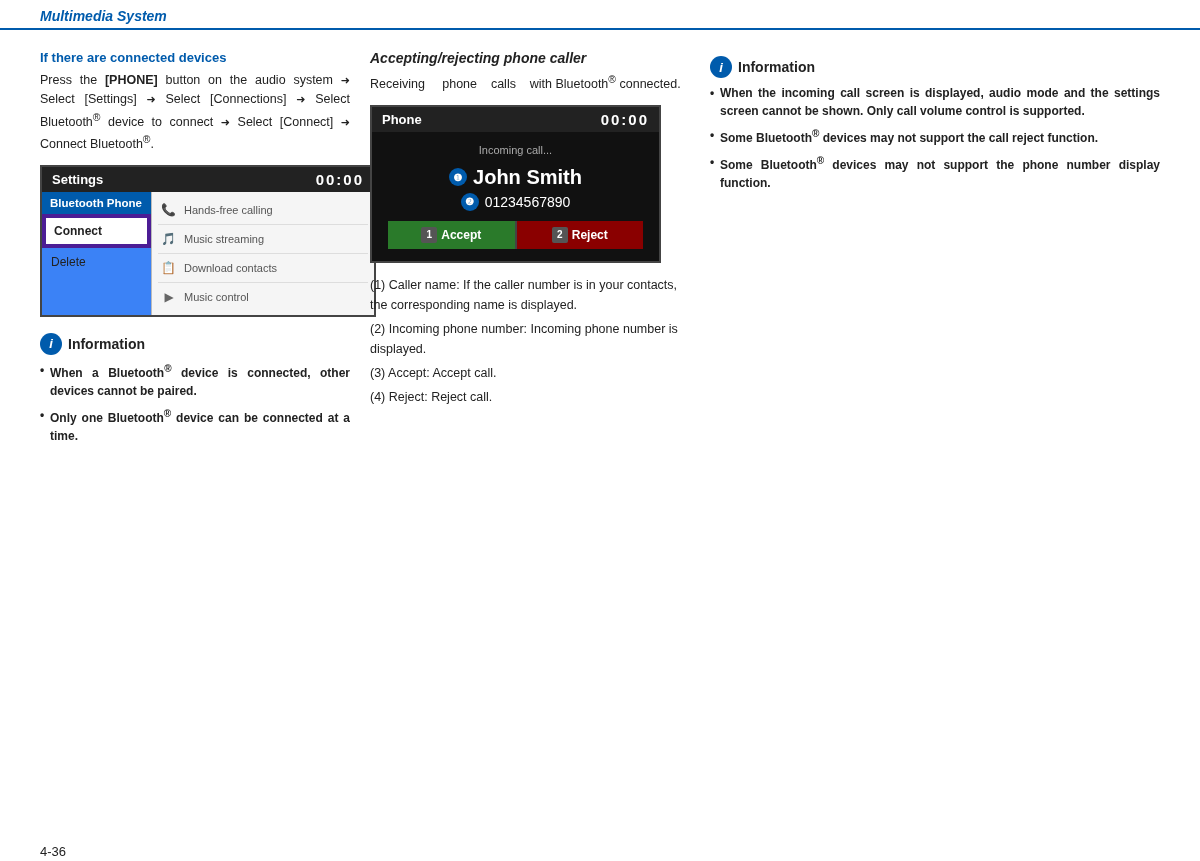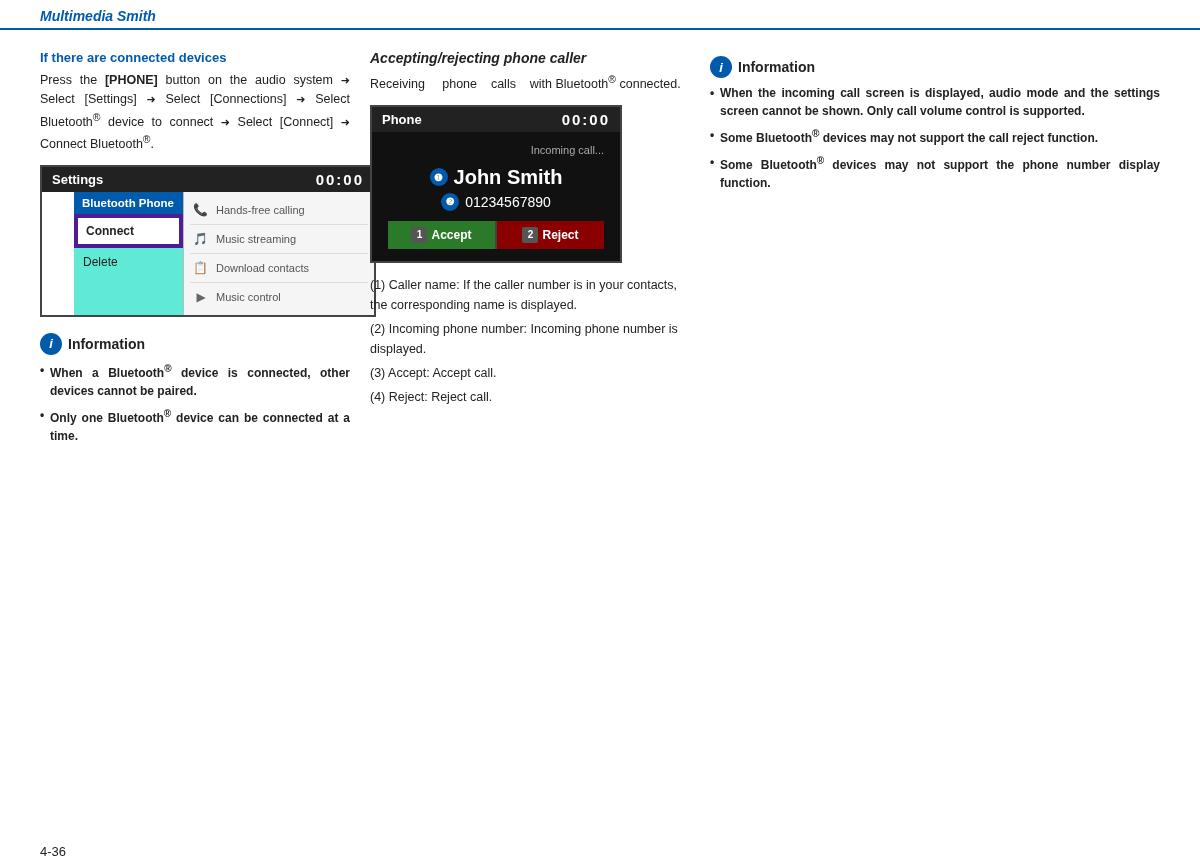--- a/index.html
+++ b/index.html
@@ -93,24 +93,23 @@
       font-size: 15px;
       font-weight: bold;
       letter-spacing: 2px;
     }
     .settings-left-panel {
       display: flex;
       flex-direction: row;
     }
     .settings-menu {
       width: 110px;
-      background: #5eead4;
+      background: #3b82f6;
       border-right: 1px solid #bbb;
       padding: 0;
-      margin-left: 32px;
     }
     .settings-menu-header {
       background: #005bac;
       color: #fff;
       font-size: 11.5px;
       font-weight: bold;
       padding: 5px 8px;
     }
     .settings-menu-item {
       padding: 6px 8px;
@@ -199,21 +198,21 @@
       content: "•";
       position: absolute;
       left: 0;
       font-weight: bold;
     }
 
     
     .phone-ui {
       border: 2px solid #444;
       background: #4c1d95;
-      width: 252px;
+      width: 291px;
       margin-bottom: 12px;
     }
     .phone-titlebar {
       background: #222;
       color: #fff;
       display: flex;
       justify-content: space-between;
       align-items: center;
       padding: 4px 10px;
       font-size: 13px;
@@ -222,21 +221,21 @@
     .phone-time {
       font-size: 15px;
       font-weight: bold;
       letter-spacing: 2px;
       color: #fff;
     }
     .phone-body {
       background: #111;
       color: #fff;
       padding: 12px 16px;
-      text-align: right;
+      text-align: center;
     }
     .phone-incoming-text {
       font-size: 11px;
       color: #aaa;
       margin-bottom: 10px;
     }
     .phone-caller-row {
       display: flex;
       align-items: center;
       justify-content: center;
@@ -329,21 +328,21 @@
 
     
     .arrow {
       font-size: 11px;
     }
   </style>
 </head>
 <body>
 
 <div class="header-bar">
-  <span class="header-title">Multimedia Smith</span>
+  <span class="header-title">Multimedia System</span>
 </div>
 
 <div class="content">
 
   <div class="left-col">
     <div class="section-heading">If there are connected devices</div>
     <div class="section-body">
       Press the <strong>[PHONE]</strong> button on the audio system <span class="arrow">➜</span> Select [Settings] <span class="arrow">➜</span> Select [Connections] <span class="arrow">➜</span> Select Bluetooth<sup>®</sup> device to connect <span class="arrow">➜</span> Select [Connect] <span class="arrow">➜</span> Connect Bluetooth<sup>®</sup>.
     </div>
 

